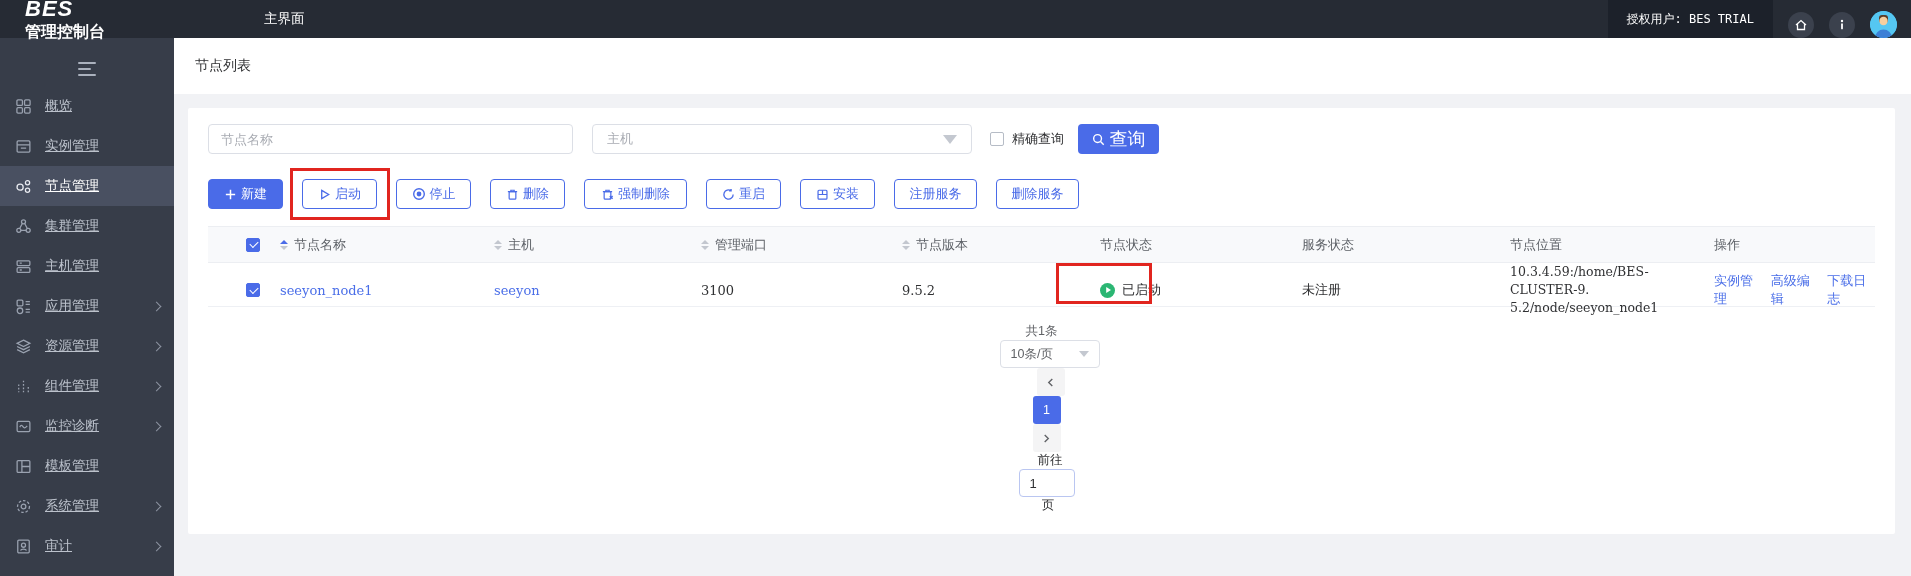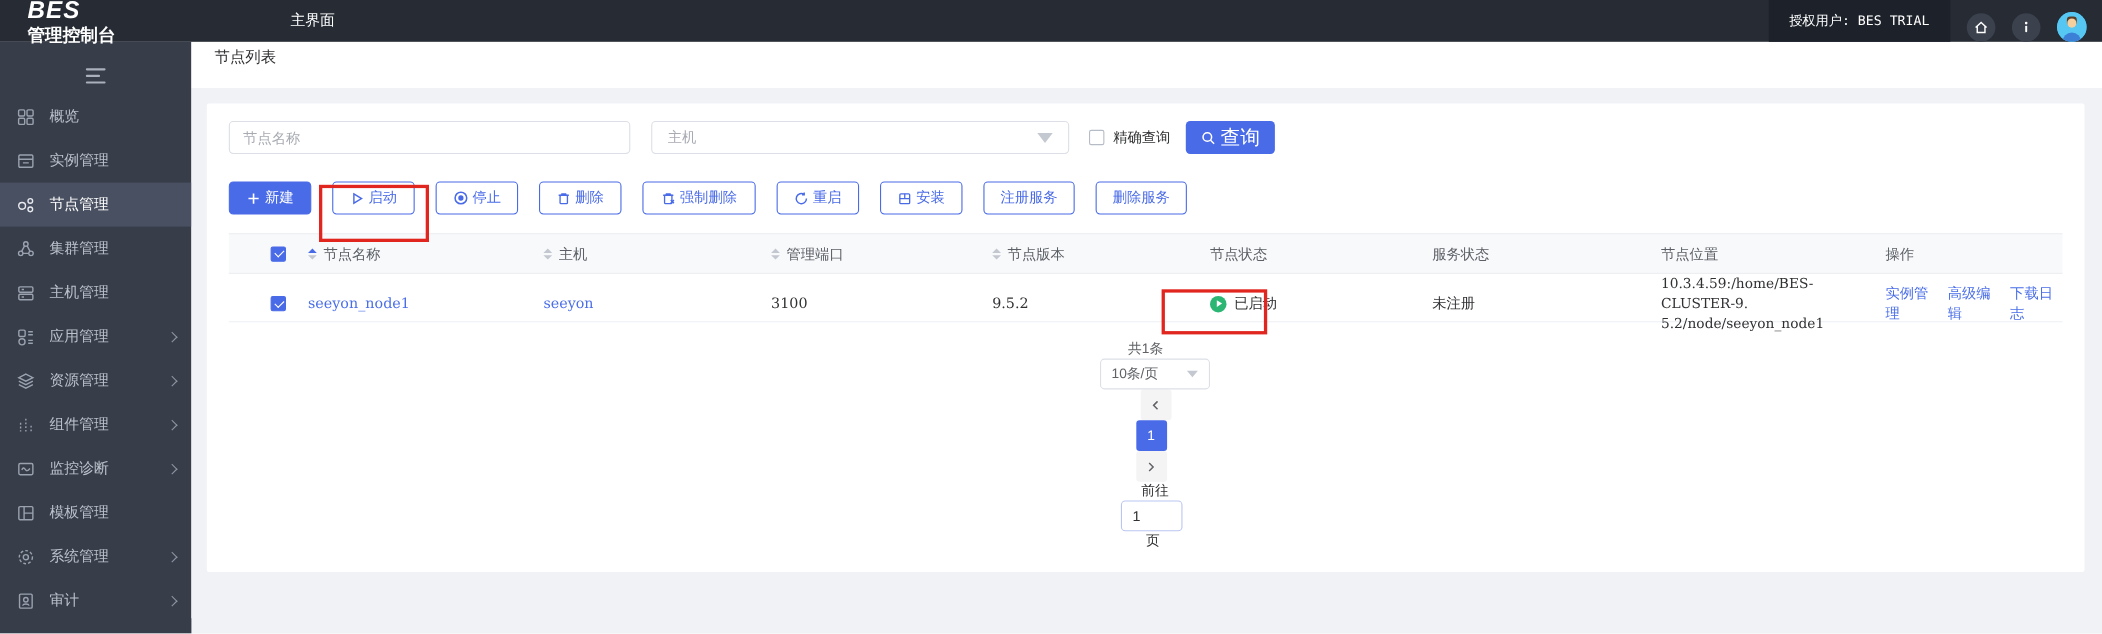--- a/index.html
+++ b/index.html
@@ -30,31 +30,31 @@
   .avatar { width:27px; height:27px; border-radius:50%; background:#4ec3f5;
             margin:0 14px 0 15px; overflow:hidden; cursor:pointer; position:relative; }
 
   
   .sidebar { position:absolute; left:0; top:38px; width:174px; height:538px;
              background:#373d49; }
   .burger { margin:24px auto 10px; width:18px; cursor:pointer; }
   .burger i { display:block; height:2px; background:#aab1bd; border-radius:1px; margin-bottom:4px; }
   .burger i:nth-child(2){ width:13px; }
   .s-item { height:40px; display:flex; align-items:center; padding:0 10px 0 15px;
-            color:#bcc2cc; cursor:pointer; position:relative; font-size:13.5px; }
+            color:#bcc2cc; cursor:pointer; position:relative; font-size:13.5px;text-decoration:underline; }
   .s-item.active { background:#495061; color:#fff; }
   .s-icon { width:17px; height:17px; margin-right:13px; flex:0 0 17px; }
   .s-icon svg { display:block; stroke:#9aa2b0; fill:none; stroke-width:1.2; }
   .s-item.active .s-icon svg { stroke:#e8eaf0; }
   .s-arrow { position:absolute; right:14px; width:7px; height:7px;
              border-top:1.6px solid #8d94a2; border-right:1.6px solid #8d94a2;
              transform:rotate(45deg); }
 
   
-  .main { position:absolute; left:174px; top:24px; width:1737px; height:538px; }
+  .main { position:absolute; left:174px; top:38px; width:1737px; height:538px; }
   .titlebar { height:56px; background:#fff; display:flex; align-items:center;
               padding-left:21px; font-size:14px; color:#303133; }
   .content { background:#f1f2f5; height:482px; padding:14px 16px 0 14px; }
   .card { background:#fff; border-radius:2px; padding:16px 20px 20px 20px; position:relative; }
 
   
   .filters { display:flex; align-items:center; }
   .inp { width:365px; height:30px; border:1px solid #dcdfe6; border-radius:4px;
          padding:0 12px; font-size:13px; color:#303133; outline:none;
          font-family:inherit; }

